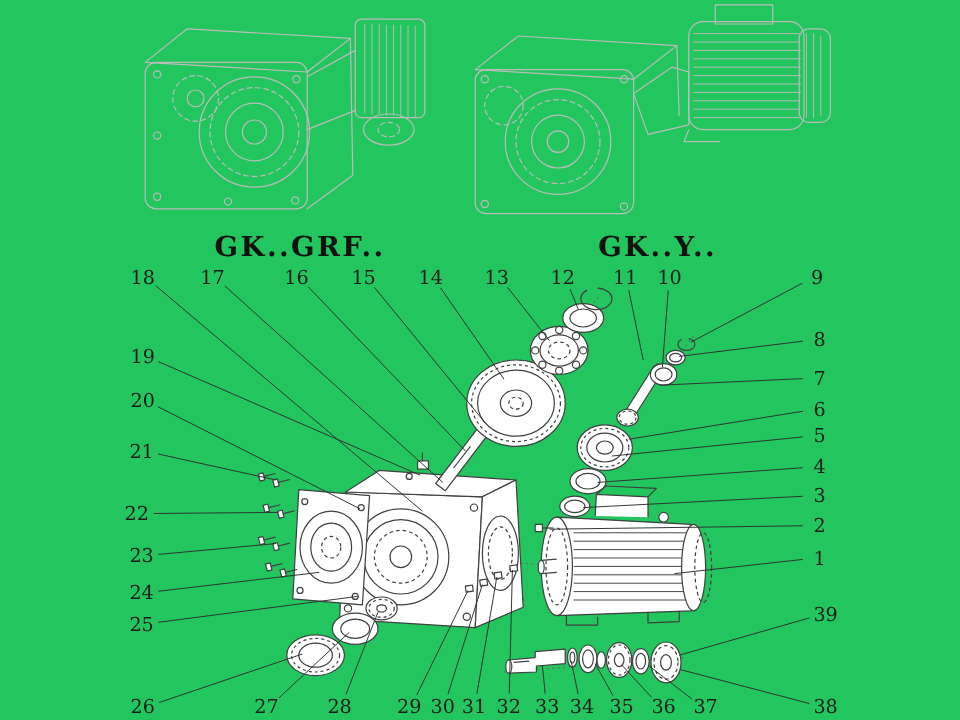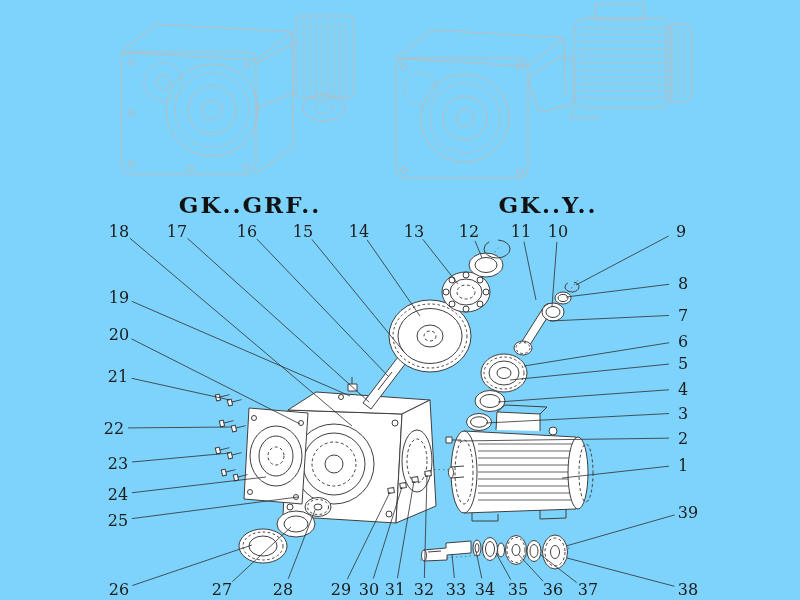--- a/index.html
+++ b/index.html
@@ -1,17 +1,17 @@
 <!DOCTYPE html>
 <html><head>
 <meta charset="utf-8">
 <style>
   html,body{margin:0;padding:0;background:#ffffff;}
   .stage{
-    position:relative;width:800px;height:600px;background:#7dd3fc;
+    position:relative;width:800px;height:600px;background:#22c55e;
     font-family:"DejaVu Serif",serif;overflow:hidden;
   }
   svg{display:block;}
   
   .ghost path,.ghost rect,.ghost circle,.ghost ellipse,.ghost line{
     stroke:#bcbcbc;fill:none;stroke-width:1;stroke-linejoin:round;stroke-linecap:round;
   }
   .ghost .dash{stroke-dasharray:4 3;}
   .ghost .fins{stroke-width:.8;}
   

